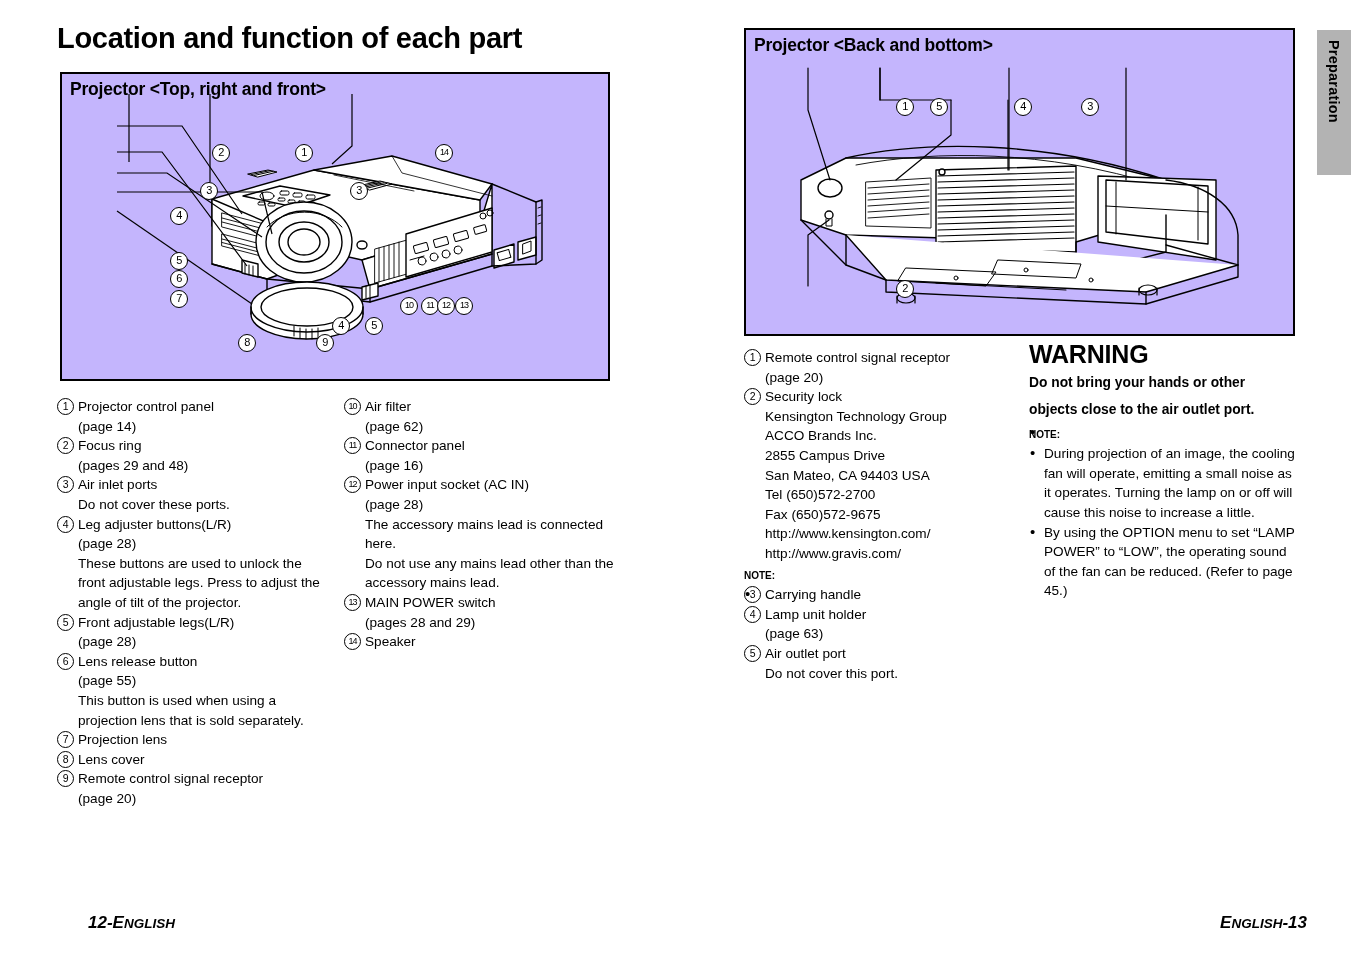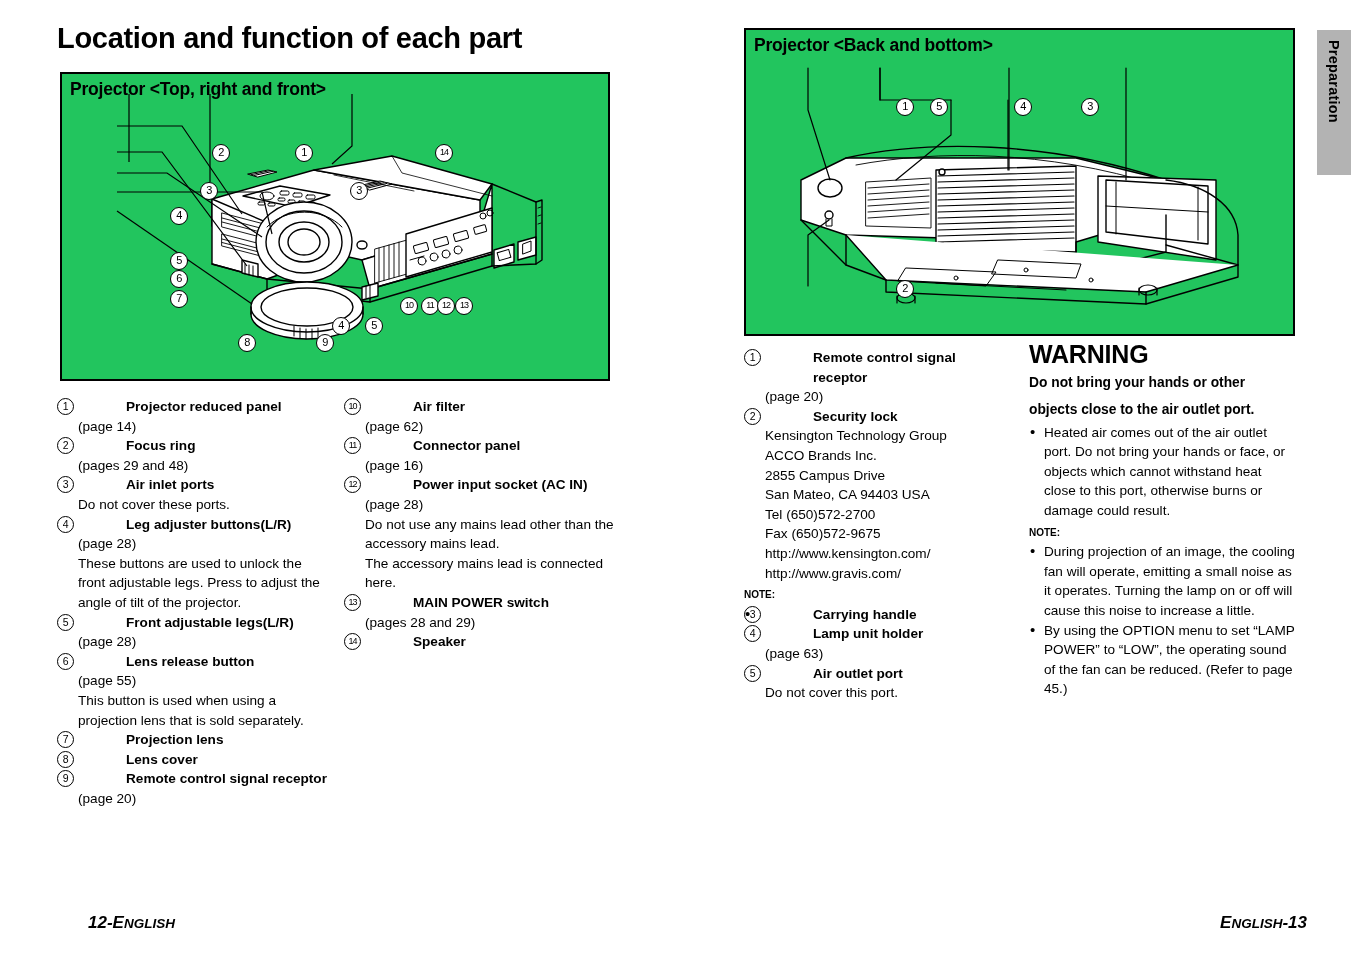--- a/index.html
+++ b/index.html
@@ -13,40 +13,40 @@
   }
   .page{position:absolute;top:0;left:0;width:1351px;height:954px;}
 
   
   .left-page{position:absolute;left:0;top:0;width:700px;height:954px;}
   .main-title{
     position:absolute;left:57px;top:22px;
     font-size:29px;font-weight:bold;letter-spacing:-0.3px;
   }
   .fig-box{
-    position:absolute;border:2px solid #000;background:#22c55e;
+    position:absolute;border:2px solid #000;background:#c4b5fd;
   }
   .fig-box-left{left:60px;top:72px;width:546px;height:305px;}
   .fig-title{
     position:absolute;left:8px;top:5px;
     font-size:17.5px;font-weight:bold;letter-spacing:-0.2px;
   }
   .fig-svg{position:absolute;left:0;top:0;}
 
   
   .plist{position:absolute;font-size:13.6px;line-height:19.6px;}
   .pitem{position:relative;padding-left:21px;margin-bottom:0px;}
   .pnum{
     position:absolute;left:0;top:1px;
     width:15px;height:15px;border:1.3px solid #000;border-radius:50%;
     font-size:10.5px;line-height:14px;text-align:center;font-weight:normal;
     letter-spacing:-0.5px;
   }
   .pnum.wide{font-size:9px;letter-spacing:-1px;}
-  .pname{font-weight:bold;display:block;margin-left:48px;}
+  .pname{font-weight:normal;display:block;}
   .pdesc{display:block;font-weight:normal;}
   .col-l1{left:57px;top:397px;width:270px;}
   .col-l2{left:344px;top:397px;width:270px;}
 
   .footer{
     position:absolute;font-style:italic;font-weight:bold;font-size:17px;
   }
   .footer .sc{font-size:13.5px;}
   .footer-left{left:48px;top:913px;margin-left:40px;}
   .footer-right{right:44px;top:913px;}
@@ -235,21 +235,21 @@
       </svg>
 
       <div style="position:absolute;left:0;top:0;width:100%;height:100%;">
         <div class="co" style="position:absolute;left:151px;top:72px;"></div>
       </div>
     </div>
 
     <div class="plist col-l1">
         <div class="pitem">
           <span class="pnum">1</span>
-          <span class="pname">Projector reduced panel</span>
+          <span class="pname">Projector control panel</span>
           <span class="pdesc">(page 14)</span>
         </div>
         <div class="pitem">
           <span class="pnum">2</span>
           <span class="pname">Focus ring</span>
           <span class="pdesc">(pages 29 and 48)</span>
         </div>
         <div class="pitem">
           <span class="pnum">3</span>
           <span class="pname">Air inlet ports</span>
@@ -295,22 +295,22 @@
         </div>
         <div class="pitem">
           <span class="pnum wide">11</span>
           <span class="pname">Connector panel</span>
           <span class="pdesc">(page 16)</span>
         </div>
         <div class="pitem">
           <span class="pnum wide">12</span>
           <span class="pname">Power input socket (AC IN)</span>
           <span class="pdesc">(page 28)</span>
+          <span class="pdesc">The accessory mains lead is connected here.</span>
           <span class="pdesc">Do not use any mains lead other than the accessory mains lead.</span>
-          <span class="pdesc">The accessory mains lead is connected here.</span>
         </div>
         <div class="pitem">
           <span class="pnum wide">13</span>
           <span class="pname">MAIN POWER switch</span>
           <span class="pdesc">(pages 28 and 29)</span>
         </div>
         <div class="pitem">
           <span class="pnum wide">14</span>
           <span class="pname">Speaker</span>
         </div>
@@ -443,21 +443,21 @@
       </div>
       <div class="pitem">
         <span class="pnum">5</span>
         <span class="pname">Air outlet port</span>
         <span class="pdesc">Do not cover this port.</span>
       </div>
     </div>
   <div class="plist col-r2">
       <div class="warn-title">WARNING</div>
       <div class="warn-lead">Do not bring your hands or other objects close to the air outlet port.</div>
-      <div class="bullet-item"><span class="bdot">•</span><span>Heated air comes out of the air outlet port. Do not bring your hands or face, or objects which cannot withstand heat close to this port, otherwise burns or damage could result.</span></div>
+      <div class="bullet-item"><span class="bdot">•</span></div>
       <div class="note-head">NOTE:</div>
       <div class="bullet-item"><span class="bdot">•</span><span>During projection of an image, the cooling fan will operate, emitting a small noise as it operates. Turning the lamp on or off will cause this noise to increase a little.</span></div>
       <div class="bullet-item"><span class="bdot">•</span><span>By using the OPTION menu to set “LAMP POWER” to “LOW”, the operating sound of the fan can be reduced. (Refer to page 45.)</span></div>
     </div>
 
   <div class="footer footer-right">
     <span class="fsc">E<span class="sc">NGLISH</span></span><span>-</span><span>13</span>
   </div>
 
   <div class="side-tab">

